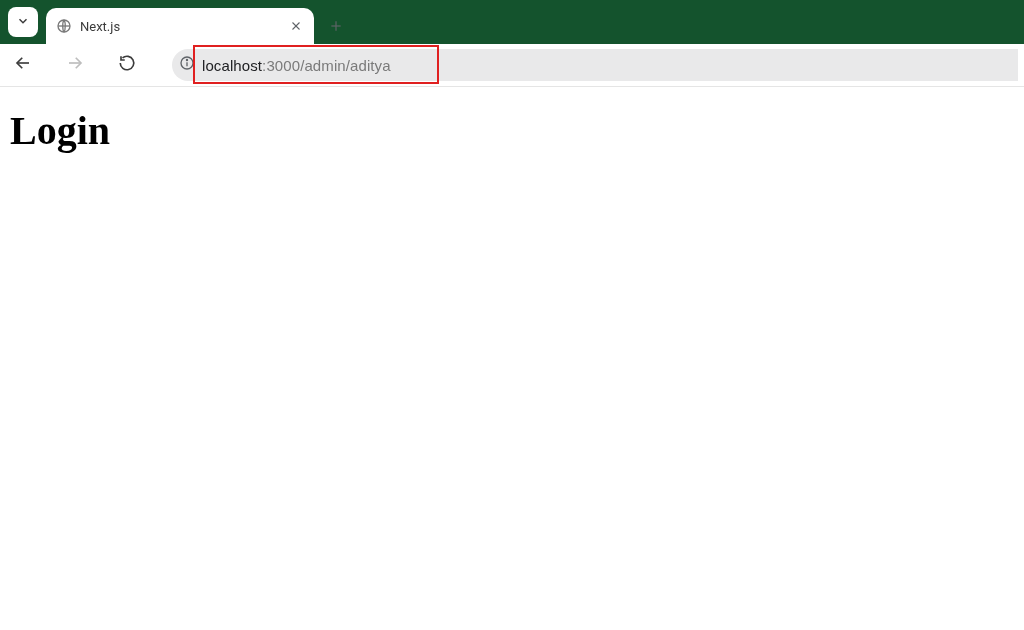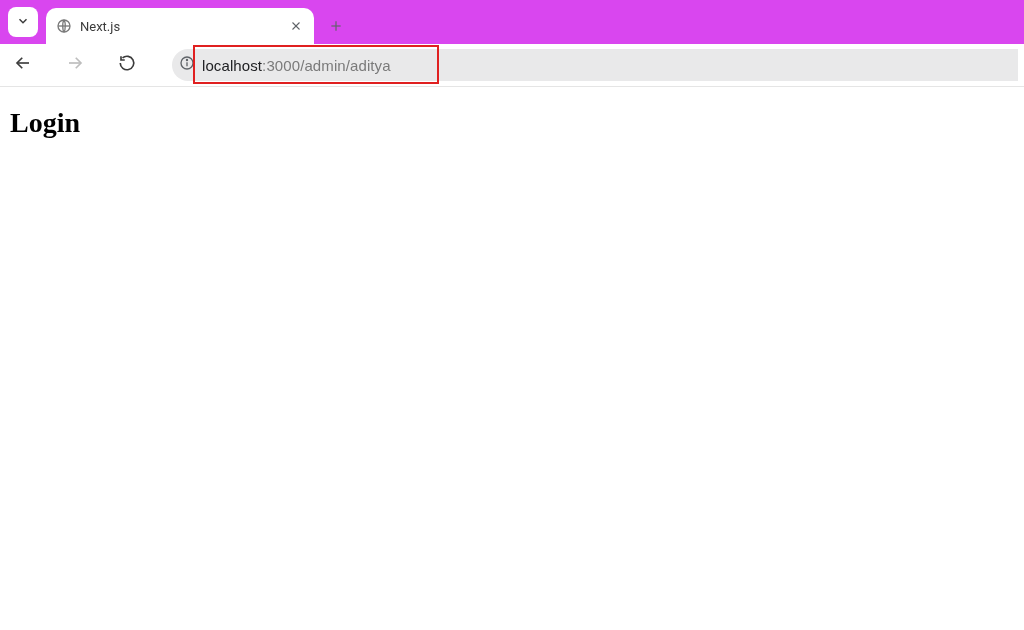--- a/index.html
+++ b/index.html
@@ -4,21 +4,21 @@
   <style>
     * { margin: 0; padding: 0; box-sizing: border-box; }
     body {
       font-family: -apple-system, BlinkMacSystemFont, "Segoe UI", Roboto, Arial, sans-serif;
       width: 1024px;
       height: 630px;
       background: #fff;
       overflow: hidden;
     }
     .chrome-top {
-      background: #d946ef;
+      background: #14532d;
       height: 44px;
       display: flex;
       align-items: flex-end;
       padding-left: 8px;
     }
     .tab-dropdown {
       width: 30px;
       height: 30px;
       background: #fff;
       border-radius: 8px;
@@ -135,21 +135,21 @@
     .divider {
       height: 1px;
       background: #e5e5e5;
       width: 100%;
     }
     .page-content {
       padding: 20px 10px;
     }
     .page-content h1 {
       font-family: "Times New Roman", Times, serif;
-      font-size: 28px;
+      font-size: 40px;
       font-weight: bold;
       color: #000;
     }
   </style>
 </head>
 <body>
 
 <div class="chrome-top">
   <div class="tab-dropdown">
     <span>

